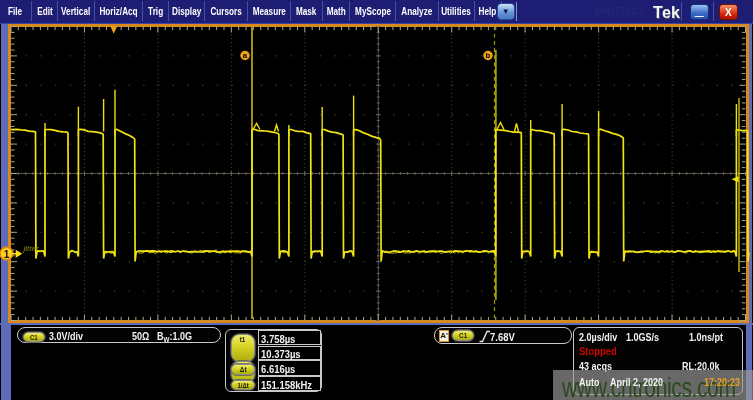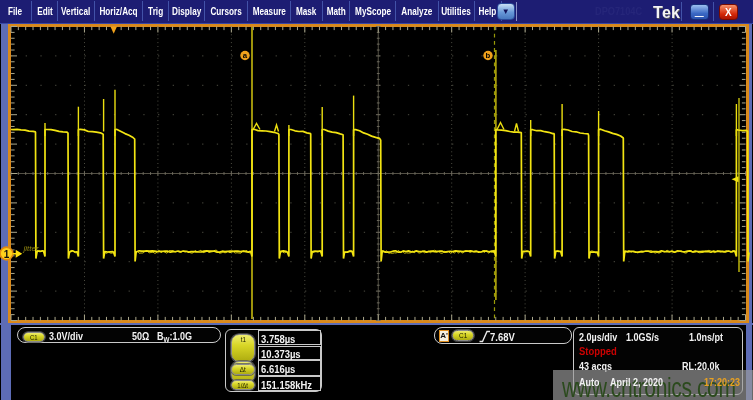--- a/index.html
+++ b/index.html
@@ -25,21 +25,21 @@
   font-size:10px;font-weight:bold;text-align:center;line-height:15px}
 #lstrip {position:absolute;left:1px;top:23.5px;width:10px;height:376.5px;background:#5d6cb6}
 #rstrip {position:absolute;left:746px;top:23.5px;width:6px;height:376.5px;background:#5d6cb6}
 #bstrip {position:absolute;left:0px;top:322.5px;width:753px;height:2.8px;background:#5d6cb6}
 #gbg {position:absolute;left:11px;top:26.5px;width:734.5px;height:294px;background:#000}
 #frame {position:absolute;left:8px;top:23.5px;width:740.5px;height:299.5px;
   border:3px solid #d9891b;background:transparent}
 .asvg {position:absolute;left:0;top:0}
 .box {position:absolute;background:#030303;border:1.5px solid #c9c9c9;border-radius:8px}
 .pill {position:absolute;background:linear-gradient(#eeec6e,#d8d626 40%,#aeac10);
-  border:1px solid #8a8a8a;border-radius:8px;color:#1a1a00;font-weight:normal;text-align:center;
+  border:1px solid #8a8a8a;border-radius:8px;color:#1a1a00;font-weight:bold;text-align:center;
   box-shadow:0 0 0 0.8px #555}
 .pill span {display:inline-block;transform:scaleX(0.8)}
 .wt {position:absolute;color:#f2f2f2;font-weight:bold;font-size:10px;white-space:nowrap;
   transform:scaleX(0.9);transform-origin:left}
 .cell {position:absolute;border:1.2px solid #c9c9c9;background:#000}
 #wm {position:absolute;left:553px;top:370px;width:200px;height:30px;
   background:rgba(154,154,154,0.68);z-index:50}
 #wmtxt {position:absolute;left:562px;top:372.5px;font-size:27px;font-weight:normal;
   color:#2b4a1d;z-index:51;letter-spacing:-0.5px;transform:scaleX(0.78);transform-origin:left}
 .z60 {z-index:60}

